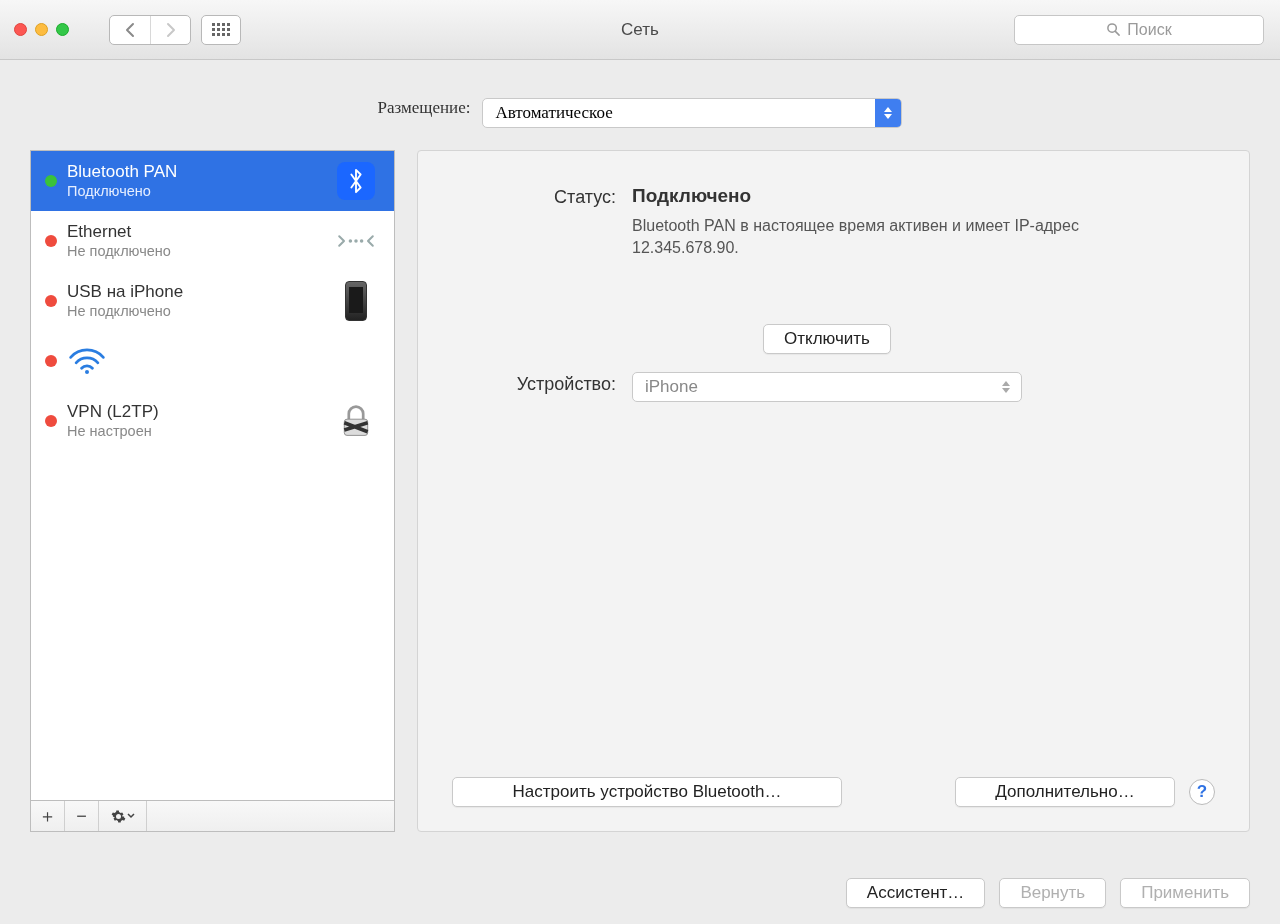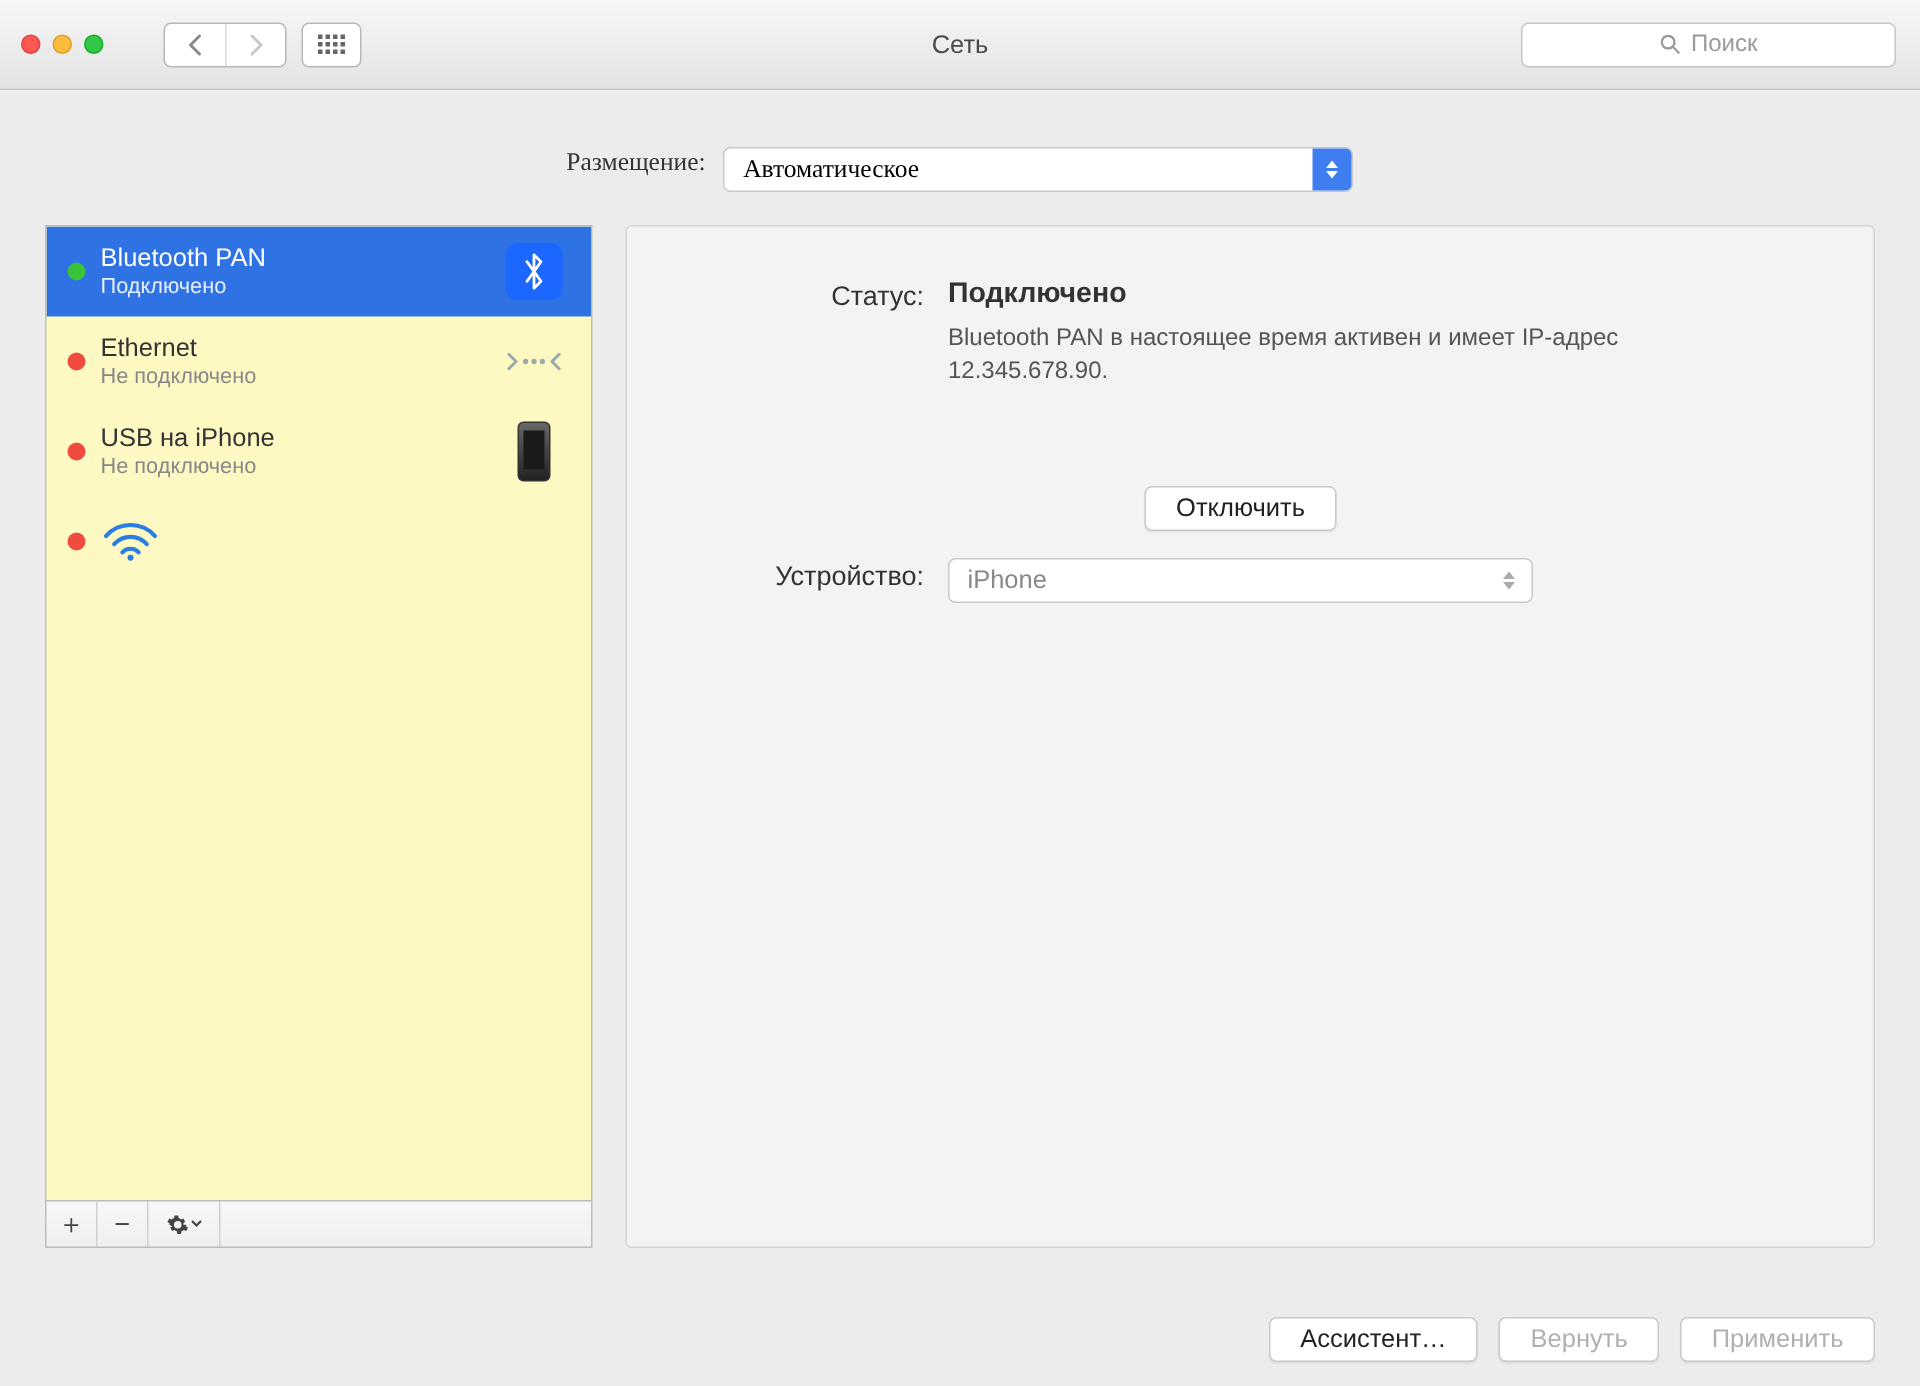--- a/index.html
+++ b/index.html
@@ -46,21 +46,21 @@
   .popup { position:relative; background:#fff; border:1px solid #c9c9c9; border-radius:5px; height:30px; display:flex; align-items:center; padding:0 40px 0 12px; font-size:17px; color:#000000; }
   .popup.loc { width:420px; }
   .popup .end { position:absolute; right:0; top:0; bottom:0; width:26px; background:#3f7ef0; border-radius:0 4px 4px 0; display:flex; flex-direction:column; align-items:center; justify-content:center; }
   .popup .end::before, .popup .end::after { content:""; width:0;height:0;border-left:4px solid transparent;border-right:4px solid transparent; }
   .popup .end::before { border-bottom:5px solid #fff; margin-bottom:2px;}
   .popup .end::after { border-top:5px solid #fff; }
 
   .content { flex:1; display:flex; padding:0 30px 30px 30px; gap:22px; }
 
   .sidebar { width:365px; display:flex; flex-direction:column; }
-  .srclist { flex:1; background:#fef9c3; border:1px solid #bdbdbd; border-bottom:none; overflow:auto; }
+  .srclist { flex:1; background:#ffffff; border:1px solid #bdbdbd; border-bottom:none; overflow:auto; }
   .src { display:flex; align-items:center; padding:10px 14px 10px 14px; gap:10px; cursor:default; position:relative; }
   .src .dot { width:12px;height:12px;border-radius:50%; flex-shrink:0; }
   .dot.green { background:#3ac23a; }
   .dot.red { background:#ef4b3e; }
   .src .txt { flex:1; line-height:1.2; }
   .src .name { font-size:17px; }
   .src .sub { font-size:14.5px; color:#888; }
   .src.sel { background:#2f72e4; color:#fff; }
   .src.sel .sub { color:#e6eeff; }
   .src .ico { width:40px; height:40px; display:flex;align-items:center;justify-content:center; flex-shrink:0; margin-right:4px; }
@@ -206,20 +206,34 @@
           <div class="ico wifi-ico">
             <svg viewBox="0 0 44 32">
                 <path d="M4 12 A24 24 0 0 1 40 12" fill="none" stroke="#2a7de1" stroke-width="3" stroke-linecap="round"></path>
                 <path d="M10 18 A16 16 0 0 1 34 18" fill="none" stroke="#2a7de1" stroke-width="3" stroke-linecap="round"></path>
                 <path d="M16 24 A8 8 0 0 1 28 24" fill="none" stroke="#2a7de1" stroke-width="3" stroke-linecap="round"></path>
                 <circle cx="22" cy="28" r="2.2" fill="#2a7de1"></circle>
               </svg>
           </div>
         </div>
 
+        <div class="src">
+          <span class="dot red"></span>
+          <div class="txt">
+            <div class="name">VPN (L2TP)</div>
+            <div class="sub">Не настроен</div>
+          </div>
+          <div class="ico lock-ico">
+            <svg viewBox="0 0 36 40">
+                <path d="M10 18 V12 a8 8 0 0 1 16 0 V18" fill="none" stroke="#999" stroke-width="3"></path>
+                <rect x="5" y="18" width="26" height="18" rx="3" fill="#dcdcdc" stroke="#888"></rect>
+                <path d="M5 22 L31 32 M5 30 L31 22" stroke="#333" stroke-width="4"></path>
+              </svg>
+          </div>
+        </div>
 
       </div>
       <div class="listfoot">
         <div class="fbtn">＋</div>
         <div class="fbtn">−</div>
         <div class="fbtn gear">
           <svg width="15" height="15" viewBox="0 0 24 24">
               <path fill="#444" d="M12 8a4 4 0 1 0 0 8 4 4 0 0 0 0-8zm9 4a9 9 0 0 1-.13 1.5l2.1 1.64-2 3.46-2.48-1a8.9 8.9 0 0 1-2.6 1.5l-.38 2.64h-4l-.38-2.64a8.9 8.9 0 0 1-2.6-1.5l-2.48 1-2-3.46 2.1-1.64A9 9 0 0 1 3 12c0-.5.05-1 .13-1.5L1.03 8.86l2-3.46 2.48 1a8.9 8.9 0 0 1 2.6-1.5L8.5 2.26h4l.38 2.64a8.9 8.9 0 0 1 2.6 1.5l2.48-1 2 3.46-2.1 1.64c.8.5.13 1 .13 1.5z"></path>
             </svg>
           <svg width="8" height="6" viewBox="0 0 8 6">
@@ -252,20 +266,26 @@
       <div class="row">
         <div class="lab">Устройство:</div>
         <div class="val">
           <div class="popup device">
             <span>iPhone</span>
             <div class="end2"></div>
           </div>
         </div>
       </div>
 
+      <div class="detail-bottom">
+        <div class="pushbtn" style="min-width:390px;">Настроить устройство Bluetooth…</div>
+        <div class="spacer"></div>
+        <div class="pushbtn" style="min-width:220px;">Дополнительно…</div>
+        <div class="help">?</div>
+      </div>
     </div>
 
   </div>
 
   <div class="winfoot">
     <div class="pushbtn">Ассистент…</div>
     <div class="pushbtn disabled">Вернуть</div>
     <div class="pushbtn disabled">Применить</div>
   </div>
 

